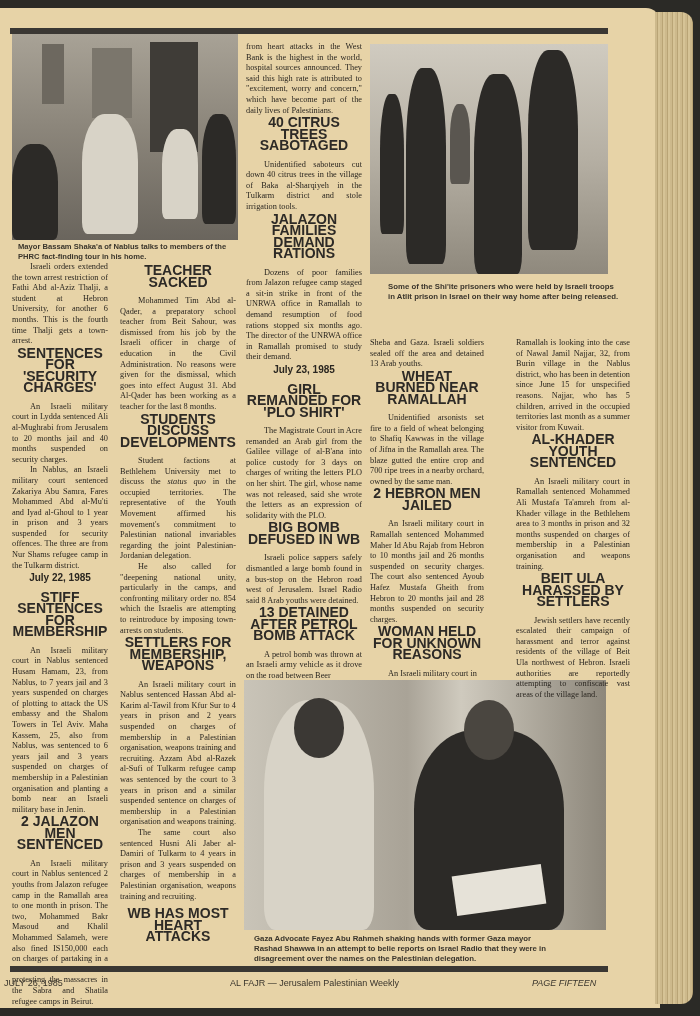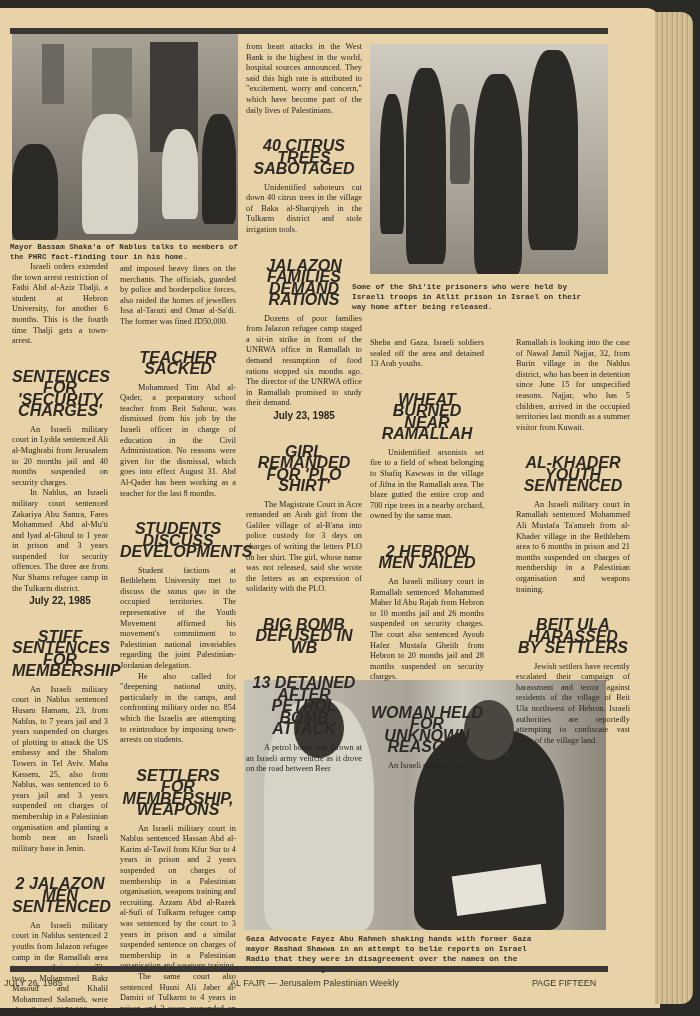--- a/index.html
+++ b/index.html
@@ -3,26 +3,26 @@
 <meta charset="utf-8">
 <style>
   html,body{margin:0;padding:0;}
   body{width:700px;height:1016px;background:#2b2a26;position:relative;overflow:hidden;font-family:"Liberation Serif",serif;}
   .page{position:absolute;left:0;top:8px;width:660px;height:1000px;background:#e7d3a7;border-radius:0 14px 0 0;}
   .edges{position:absolute;left:655px;top:12px;width:38px;height:992px;background:repeating-linear-gradient(90deg,#cdb98c 0 2px,#b9a476 2px 3px,#d6c396 3px 5px);border-radius:0 12px 12px 0;}
   .rule-top{position:absolute;left:10px;top:28px;width:598px;height:6px;background:#3a3733;}
   .rule-bot{position:absolute;left:10px;top:966px;width:598px;height:6px;background:#3a3733;}
   .col{position:absolute;font-size:8.3px;line-height:10.6px;color:#2a2620;}
   .col p{margin:0;text-align:justify;text-indent:18px;}
-  .hd{font-family:"Liberation Sans",sans-serif;font-weight:bold;font-size:16px;line-height:11.5px;text-align:center;color:#2d2a26;margin:24px 0 8px;font-style:italic;}
+  .hd{font-family:"Liberation Sans",sans-serif;font-weight:bold;font-size:14px;line-height:11.5px;text-align:center;color:#2d2a26;margin:1px 0 8px;}
   .date{font-family:Liberation Sans, sans-serif;font-weight:bold;font-size:10px;text-align:center;margin:2px 0 8px;}
   .photo{position:absolute;background:linear-gradient(135deg,#8a8479,#5e5a53 40%,#9c968a 70%,#4b4842);overflow:hidden;}
   .photo .fig{position:absolute;background:#2c2a27;border-radius:40% 40% 10% 10%;}
   .photo .fig.light{background:#d8d3c7;}
-  .cap{position:absolute;font-family:Liberation Mono, monospace;font-weight:bold;font-size:7.8px;line-height:10px;color:#3a352c;}
+  .cap{position:absolute;font-family:Liberation Sans, sans-serif;font-weight:bold;font-size:7.8px;line-height:10px;color:#3a352c;margin-left:8px;}
   .foot{position:absolute;top:978px;font-family:"Liberation Sans",sans-serif;font-size:9px;color:#3a352c;}
   i{font-style:italic;}
 </style>
 </head>
 <body>
 
 <div class="page"></div>
 <div class="edges"></div>
 <div class="rule-top"></div>
 
@@ -37,21 +37,21 @@
 </div>
 <div class="cap" style="left:10px;top:242px;width:228px;font-size:7.6px;">Mayor Bassam Shaka'a of Nablus talks to members of the PHRC fact-finding tour in his home.</div>
 
 <div class="photo" style="left:370px;top:44px;width:238px;height:230px;background:linear-gradient(180deg,#d0cbc0 0%,#b5afa3 50%,#8f897d 100%);">
   <div class="fig" style="left:10px;top:50px;width:24px;height:140px;"></div>
   <div class="fig" style="left:36px;top:24px;width:40px;height:196px;"></div>
   <div class="fig" style="left:104px;top:30px;width:48px;height:200px;"></div>
   <div class="fig" style="left:158px;top:6px;width:50px;height:200px;"></div>
   <div class="fig" style="left:80px;top:60px;width:20px;height:80px;background:#5a5650;"></div>
 </div>
-<div class="cap" style="left:352px;top:282px;width:234px;">Some of the Shi'ite prisoners who were held by Israeli troops in Atlit prison in Israel on their way home after being released.</div>
+<div class="cap" style="left:380px;top:282px;width:234px;">Some of the Shi'ite prisoners who were held by Israeli troops in Atlit prison in Israel on their way home after being released.</div>
 
 <div class="photo" style="left:244px;top:680px;width:362px;height:250px;background:linear-gradient(90deg,#c9c4b8 0%,#a9a397 45%,#cfcabe 60%,#8d877b 100%);">
   <div class="fig light" style="left:20px;top:20px;width:110px;height:230px;"></div>
   <div style="position:absolute;left:50px;top:18px;width:50px;height:60px;border-radius:50%;background:#3b3834;"></div>
   <div class="fig" style="left:170px;top:50px;width:150px;height:200px;"></div>
   <div style="position:absolute;left:220px;top:20px;width:50px;height:60px;border-radius:50%;background:#4a4640;"></div>
   <div style="position:absolute;left:210px;top:190px;width:90px;height:40px;background:#e6e2d8;transform:rotate(-8deg);"></div>
 </div>
 <div class="cap" style="left:246px;top:934px;width:300px;">Gaza Advocate Fayez Abu Rahmeh shaking hands with former Gaza mayor Rashad Shawwa in an attempt to belie reports on Israel Radio that they were in disagreement over the names on the Palestinian delegation.</div>
 
@@ -62,21 +62,20 @@
   <p>In Nablus, an Israeli military court sentenced Zakariya Abu Samra, Fares Mohammed Abd al-Mu'ti and Iyad al-Ghoul to 1 year in prison and 3 years suspended for security offences. The three are from Nur Shams refugee camp in the Tulkarm district.</p>
   <div class="date">July 22, 1985</div>
   <div class="hd">STIFF SENTENCES FOR MEMBERSHIP</div>
   <p>An Israeli military court in Nablus sentenced Husam Hamam, 23, from Nablus, to 7 years jail and 3 years suspended on charges of plotting to attack the US embassy and the Shalom Towers in Tel Aviv. Maha Kassem, 25, also from Nablus, was sentenced to 6 years jail and 3 years suspended on charges of membership in a Palestinian organisation and planting a bomb near an Israeli military base in Jenin.</p>
   <div class="hd">2 JALAZON MEN SENTENCED</div>
   <p>An Israeli military court in Nablus sentenced 2 youths from Jalazon refugee camp in the Ramallah area to one month in prison. The two, Mohammed Bakr Masoud and Khalil Mohammed Salameh, were also fined IS150,000 each on charges of partaking in a 1982 demonstration protesting the massacres in the Sabra and Shatila refugee camps in Beirut.</p>
 
 </div>
 
 <div class="col" style="left:120px;top:264px;width:116px;">
-  <p style="text-indent:0">and imposed heavy fines on the merchants. The officials, guarded by police and borderpolice forces, also raided the homes of jewellers Issa al-Tarazi and Omar al-Sa'di. The former was fined JD50,000.</p>
   <div class="hd">TEACHER SACKED</div>
   <p>Mohammed Tim Abd al-Qader, a preparatory school teacher from Beit Sahour, was dismissed from his job by the Israeli officer in charge of education in the Civil Administration. No reasons were given for the dismissal, which goes into effect August 31. Abd Al-Qader has been working as a teacher for the last 8 months.</p>
   <div class="hd">STUDENTS DISCUSS DEVELOPMENTS</div>
   <p><span>Student factions at Bethlehem University met to discuss the </span><i>status quo</i><span> in the occupied territories. The representative of the Youth Movement affirmed his movement's commitment to Palestinian national invariables regarding the joint Palestinian-Jordanian delegation.</span></p>
   <p>He also called for "deepening national unity, particularly in the camps, and confronting military order no. 854 which the Israelis are attempting to reintroduce by imposing town-arrests on students.</p>
   <div class="hd">SETTLERS FOR MEMBERSHIP, WEAPONS</div>
   <p>An Israeli military court in Nablus sentenced Hassan Abd al-Karim al-Tawil from Kfur Sur to 4 years in prison and 2 years suspended on charges of membership in a Palestinian organisation, weapons training and recruiting. Azzam Abd al-Razek al-Sufi of Tulkarm refugee camp was sentenced by the court to 3 years in prison and a similar suspended sentence on charges of membership in a Palestinian organisation and weapons training.</p>
   <p>The same court also sentenced Husni Ali Jaber al-Damiri of Tulkarm to 4 years in prison and 3 years suspended on charges of membership in a Palestinian organisation, weapons training and recruiting.</p>
   <div class="hd" style="margin-top:6px">WB HAS MOST HEART ATTACKS</div>
 
@@ -85,38 +84,39 @@
 <div class="col" style="left:246px;top:42px;width:116px;">
   <p style="text-indent:0">from heart attacks in the West Bank is the highest in the world, hospital sources announced. They said this high rate is attributed to "excitement, worry and concern," which have become part of the daily lives of Palestinians.</p>
   <div class="hd">40 CITRUS TREES SABOTAGED</div>
   <p>Unidentified saboteurs cut down 40 citrus trees in the village of Baka al-Sharqiyeh in the Tulkarm district and stole irrigation tools.</p>
   <div class="hd">JALAZON FAMILIES DEMAND RATIONS</div>
   <p>Dozens of poor families from Jalazon refugee camp staged a sit-in strike in front of the UNRWA office in Ramallah to demand resumption of food rations stopped six months ago. The director of the UNRWA office in Ramallah promised to study their demand.</p>
   <div class="date">July 23, 1985</div>
   <div class="hd">GIRL REMANDED FOR 'PLO SHIRT'</div>
   <p>The Magistrate Court in Acre remanded an Arab girl from the Galilee village of al-B'ana into police custody for 3 days on charges of writing the letters PLO on her shirt. The girl, whose name was not released, said she wrote the letters as an expression of solidarity with the PLO.</p>
   <div class="hd">BIG BOMB DEFUSED IN WB</div>
+  <p>Israeli police sappers safely dismantled a large bomb found in a bus-stop on the Hebron road west of Jerusalem. Israel Radio said 8 Arab youths were detained.</p>
   <div class="hd">13 DETAINED AFTER PETROL BOMB ATTACK</div>
   <p>A petrol bomb was thrown at an Israeli army vehicle as it drove on the road between Beer</p>
 </div>
 
 <div class="col" style="left:370px;top:338px;width:114px;">
   <p style="text-indent:0">Sheba and Gaza. Israeli soldiers sealed off the area and detained 13 Arab youths.</p>
   <div class="hd">WHEAT BURNED NEAR RAMALLAH</div>
   <p>Unidentified arsonists set fire to a field of wheat belonging to Shafiq Kawwas in the village of Jifna in the Ramallah area. The blaze gutted the entire crop and 700 ripe trees in a nearby orchard, owned by the same man.</p>
   <div class="hd">2 HEBRON MEN JAILED</div>
   <p>An Israeli military court in Ramallah sentenced Mohammed Maher Id Abu Rajab from Hebron to 10 months jail and 26 months suspended on security charges. The court also sentenced Ayoub Hafez Mustafa Gheith from Hebron to 20 months jail and 28 months suspended on security charges.</p>
   <div class="hd">WOMAN HELD FOR UNKNOWN REASONS</div>
   <p>An Israeli military court in</p>
 </div>
 
 <div class="col" style="left:516px;top:338px;width:114px;">
   <p style="text-indent:0">Ramallah is looking into the case of Nawal Jamil Najjar, 32, from Burin village in the Nablus district, who has been in detention since June 15 for unspecified reasons. Najjar, who has 5 children, arrived in the occupied territories last month as a summer visitor from Kuwait.</p>
   <div class="hd">AL-KHADER YOUTH SENTENCED</div>
-  <p>An Israeli military court in Ramallah sentenced Mohammed Ali Mustafa Ta'amreh from al-Khader village in the Bethlehem area to 6 months in prison and 21 months suspended on charges of membership in a Palestinian organisation and weapons training.</p>
+  <p>An Israeli military court in Ramallah sentenced Mohammed Ali Mustafa Ta'amreh from al-Khader village in the Bethlehem area to 3 months in prison and 32 months suspended on charges of membership in a Palestinian organisation and weapons training.</p>
   <div class="hd">BEIT ULA HARASSED BY SETTLERS</div>
   <p>Jewish settlers have recently escalated their campaign of harassment and terror against residents of the village of Beit Ula northwest of Hebron. Israeli authorities are reportedly attempting to confiscate vast areas of the village land.</p>
 </div>
 
 <div class="rule-bot"></div>
 <div class="foot" style="left:4px;">JULY 26, 1985</div>
 <div class="foot" style="left:230px;">AL FAJR — Jerusalem Palestinian Weekly</div>
-<div class="foot" style="left:532px;">PAGE FIFTEEN</div>
+<div class="foot" style="left:532px;font-style:italic;">PAGE FIFTEEN</div>
 
 </body></html>

